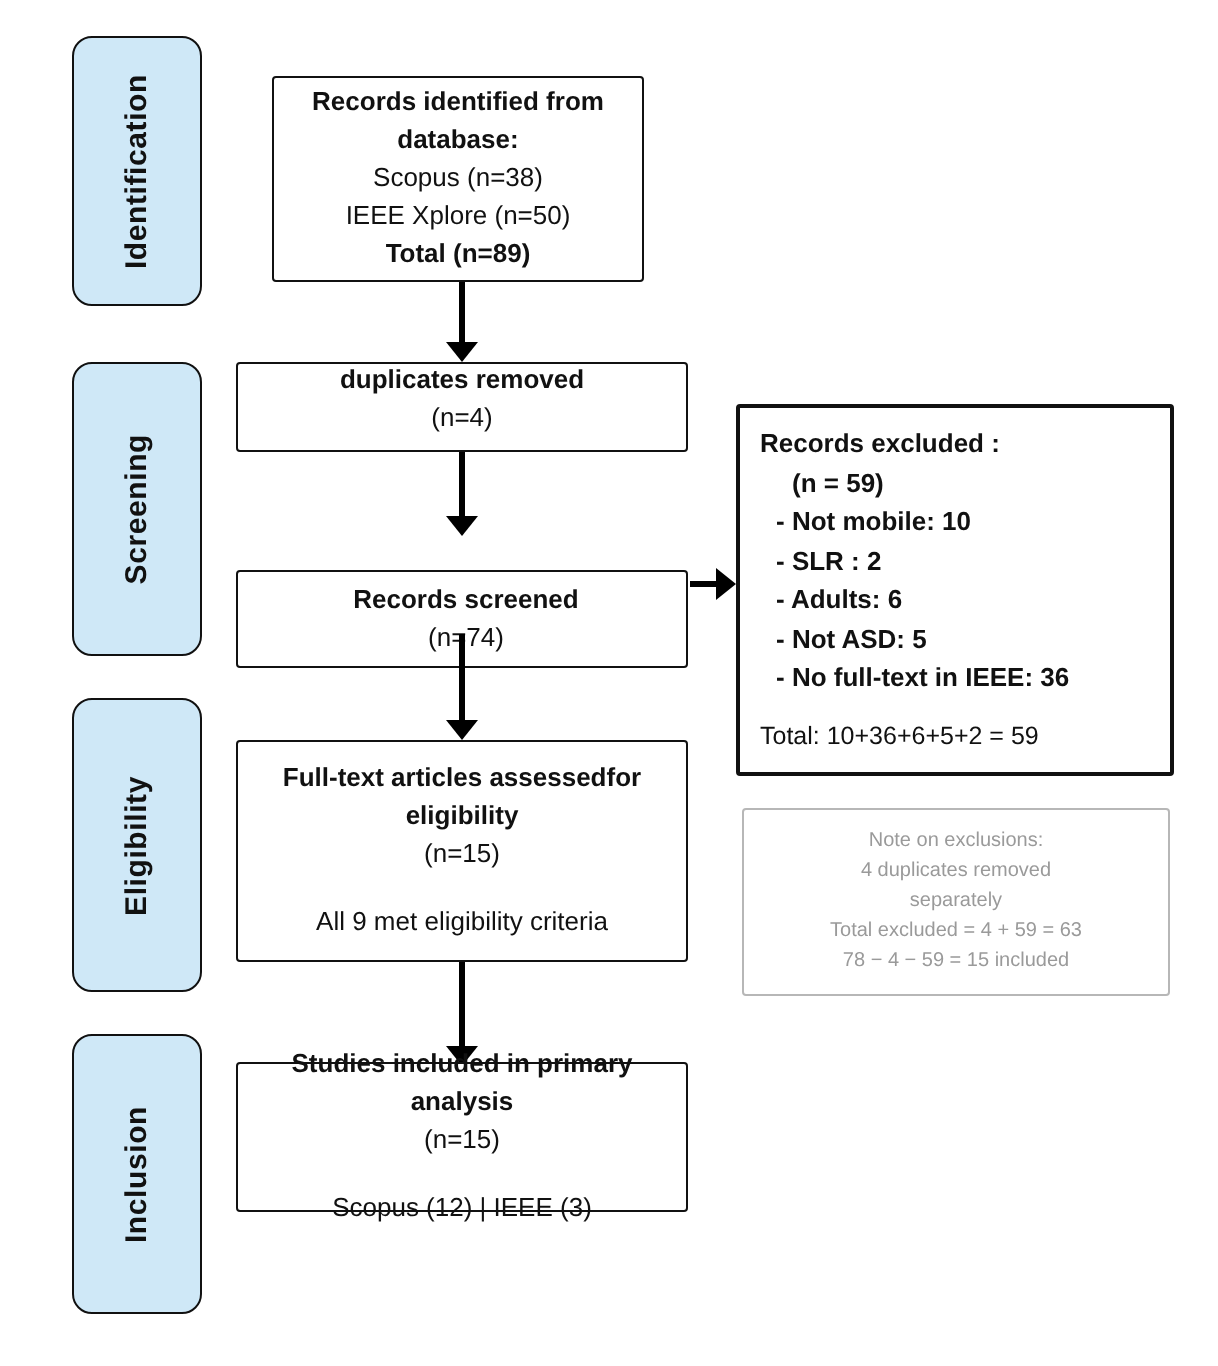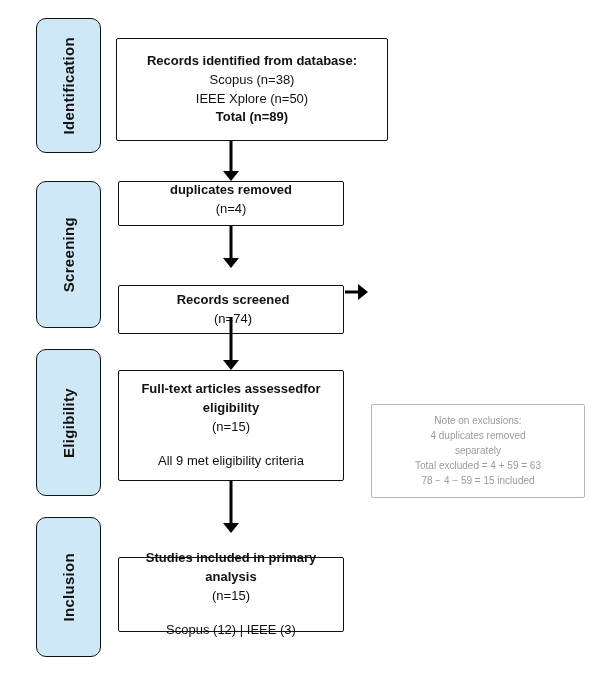--- a/index.html
+++ b/index.html
@@ -129,21 +129,21 @@
   <div class="stage" style="top:181px;height:147px;">
     <span class="stage-label">Screening</span>
   </div>
   <div class="stage" style="top:349px;height:147px;">
     <span class="stage-label">Eligibility</span>
   </div>
   <div class="stage" style="top:517px;height:140px;">
     <span class="stage-label">Inclusion</span>
   </div>
 
-  <div class="fbox" style="left:116px;top:38px;width:272px;height:103px;">
+  <div class="fbox" style="left:136px;top:38px;width:186px;height:103px;">
     <div class="b">Records identified from database:</div>
     <div>Scopus (n=38)</div>
     <div>IEEE Xplore (n=50)</div>
     <div class="b">Total (n=89)</div>
   </div>
 
   <div class="arrow-v" style="left:223px;top:141px;height:40px;">
     <div class="stem"></div>
     <div class="head"></div>
   </div>
@@ -177,26 +177,36 @@
     <div class="b">Full-text articles assessedfor eligibility</div>
     <div>(n=15)</div>
     <div class="gap-top">All 9 met eligibility criteria</div>
   </div>
 
   <div class="arrow-v" style="left:223px;top:481px;height:52px;">
     <div class="stem"></div>
     <div class="head"></div>
   </div>
 
-  <div class="fbox" style="left:118px;top:557px;width:226px;height:75px;">
+  <div class="fbox" style="left:118px;top:531px;width:226px;height:75px;">
     <div class="b">Studies included in primary analysis</div>
     <div>(n=15)</div>
     <div class="gap-top">Scopus  (12) | IEEE (3)</div>
   </div>
 
+  <div class="ebox" style="left:368px;top:202px;width:219px;height:186px;">
+    <div class="b">Records excluded :</div>
+    <div class="b indent1">(n = 59)</div>
+    <div class="b indent2">- Not mobile: 10</div>
+    <div class="b indent2">- SLR : 2</div>
+    <div class="b indent2">- Adults: 6</div>
+    <div class="b indent2">- Not ASD: 5</div>
+    <div class="b indent2">- No full-text in IEEE: 36</div>
+    <div class="total">Total: 10+36+6+5+2 = 59</div>
+  </div>
 
   <div class="nbox" style="left:371px;top:404px;width:214px;height:94px;">
     <div>Note on exclusions:</div>
     <div>4 duplicates removed</div>
     <div>separately</div>
     <div>Total excluded = 4 + 59 = 63</div>
     <div>78 − 4 − 59 = 15 included</div>
   </div>
 
 </div>

